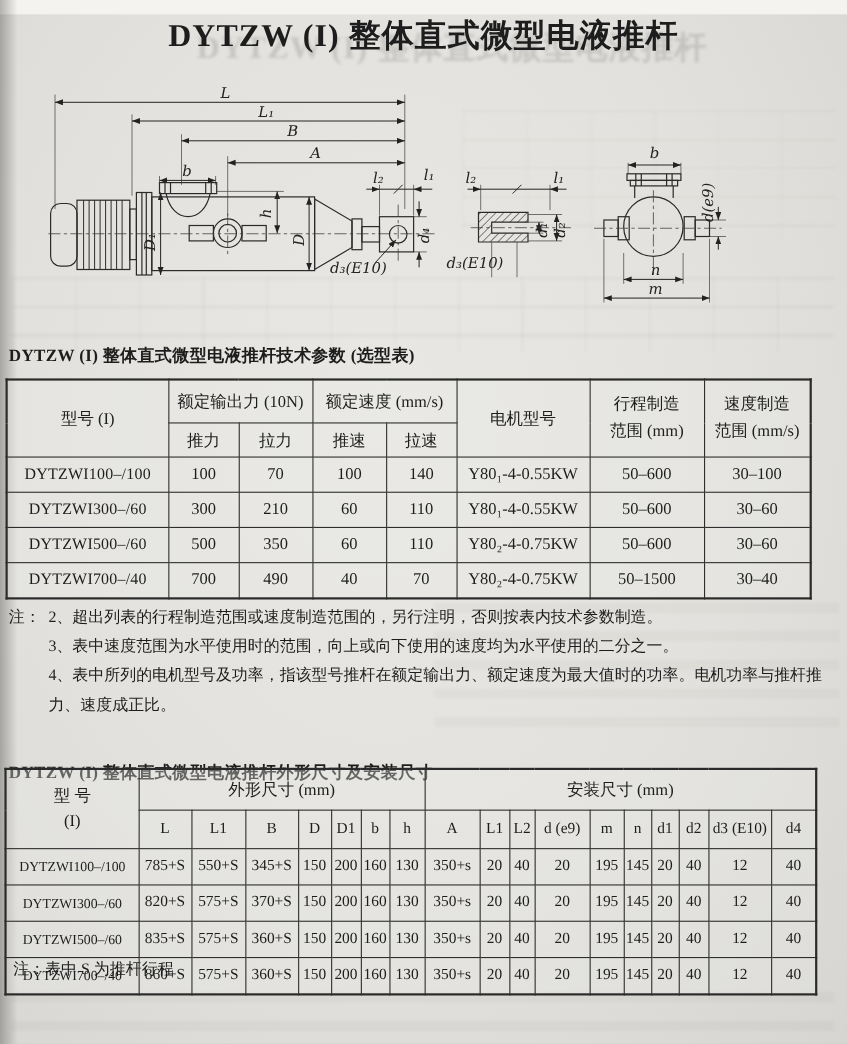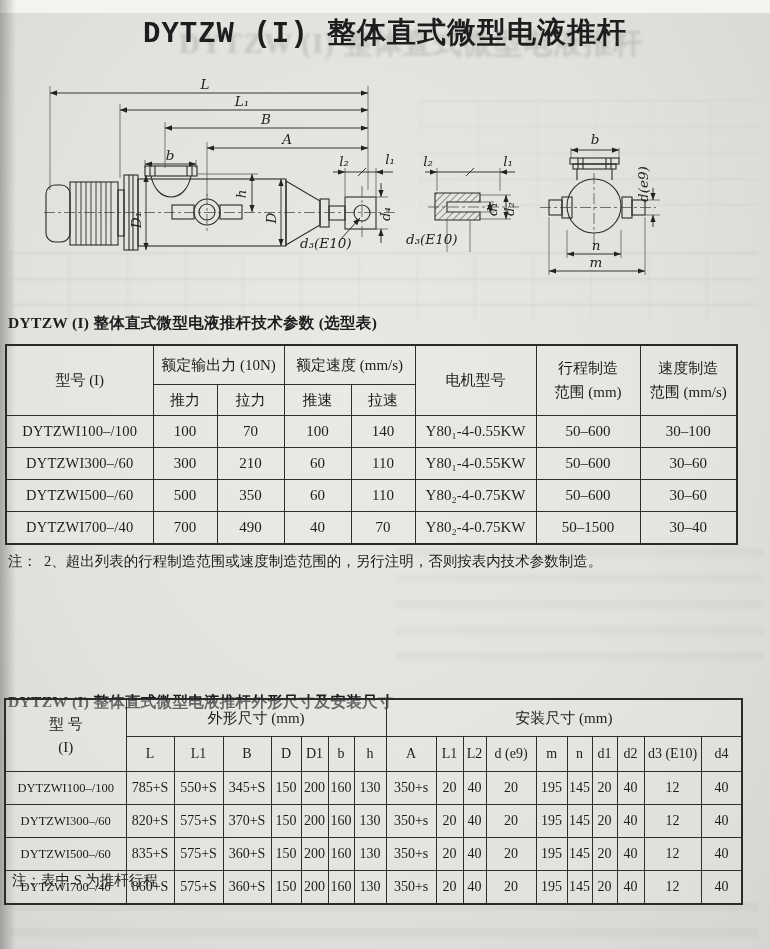--- a/index.html
+++ b/index.html
@@ -9,21 +9,21 @@
       radial-gradient(ellipse at 45% 40%, #e9e8e4 0%, #e2e1dd 55%, #d6d5d1 100%);
     font-family:"Liberation Serif","DejaVu Serif",serif;
     color:#1d1d1d;
   }
   .edge-shadow-left{position:absolute;left:0;top:0;bottom:0;width:16px;
     background:linear-gradient(90deg,rgba(60,58,55,.35),rgba(60,58,55,0));}
   .edge-top{position:absolute;left:0;top:0;right:0;height:13px;background:#f4f3f0;}
   .title{
     position:absolute;left:0;top:13px;width:770px;text-align:center;
     font-size:29px;font-weight:bold;letter-spacing:1px;
-    font-family:Liberation Mono, monospace;
+    font-family:Liberation Serif, serif;
   }
   .ghost-title{
     position:absolute;left:26px;top:24px;width:770px;text-align:center;
     font-size:29px;font-weight:bold;letter-spacing:1px;color:#8a8a86;
     opacity:.33;filter:blur(1.6px);pointer-events:none;
   }
   .ghost-band{position:absolute;opacity:.5;filter:blur(1.3px);pointer-events:none;}
   .gb-lines{background:repeating-linear-gradient(180deg,rgba(105,104,100,.16) 0 2px,rgba(0,0,0,0) 2px 26px),
             repeating-linear-gradient(90deg,rgba(105,104,100,.10) 0 2px,rgba(0,0,0,0) 2px 58px);}
   .gb-text{background:repeating-linear-gradient(180deg,rgba(110,108,104,.14) 0 9px,rgba(0,0,0,0) 9px 26px);}
@@ -328,20 +328,22 @@
           <td>50–1500</td>
           <td>30–40</td>
         </tr>
       </tbody>
   </table>
 
   <div class="notes">
     <span class="prefix">注：</span>
     <div class="items">
         <div class="note-item">2、超出列表的行程制造范围或速度制造范围的，另行注明，否则按表内技术参数制造。</div>
+        <div class="note-item">3、表中速度范围为水平使用时的范围，向上或向下使用的速度均为水平使用的二分之一。</div>
+        <div class="note-item">4、表中所列的电机型号及功率，指该型号推杆在额定输出力、额定速度为最大值时的功率。电机功率与推杆推力、速度成正比。</div>
       </div>
   </div>
 
   <div class="caption" style="top:672px;margin-top:20px;">DYTZW (I) 整体直式微型电液推杆外形尺寸及安装尺寸</div>
 
   <table class="t2">
     <colgroup>
       <col style="width:121px">
         <col style="width:48px">
         <col style="width:49px">

